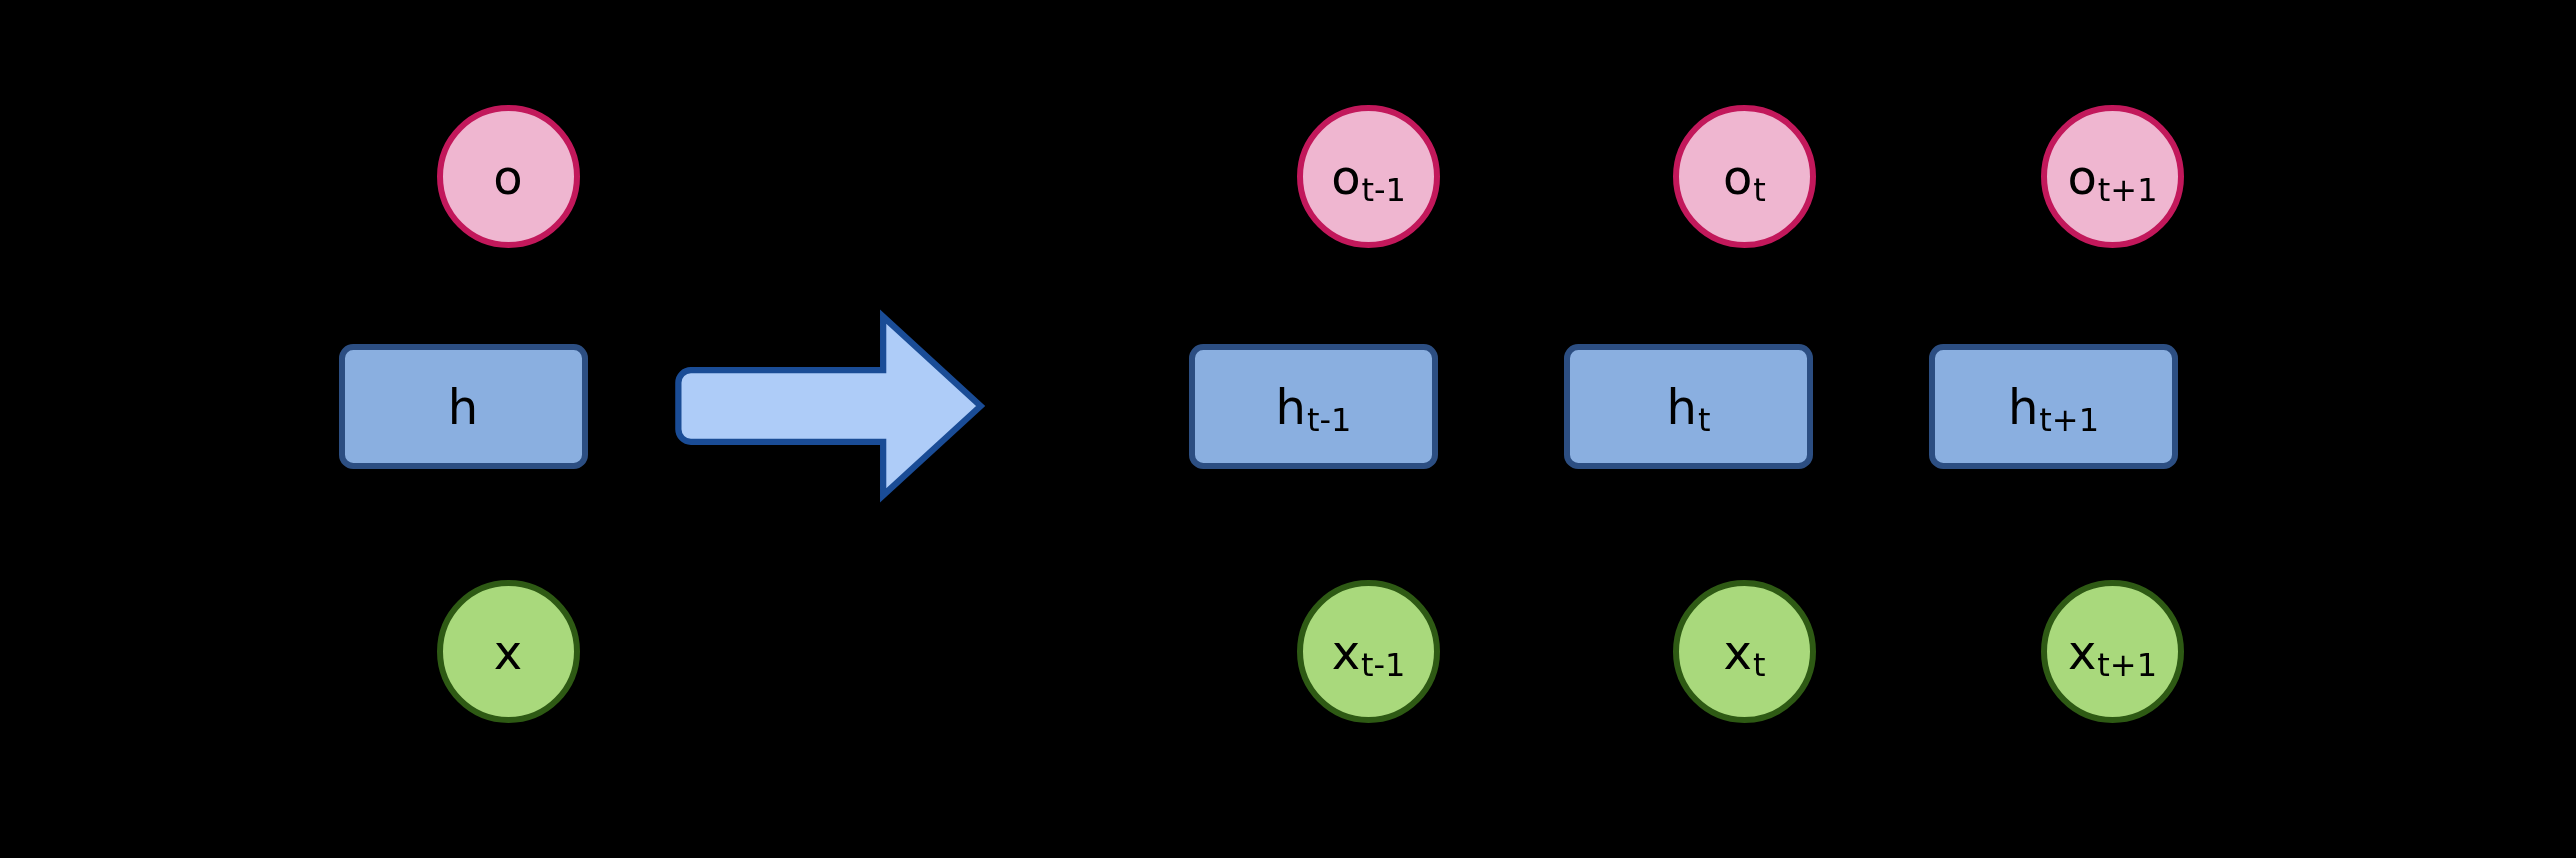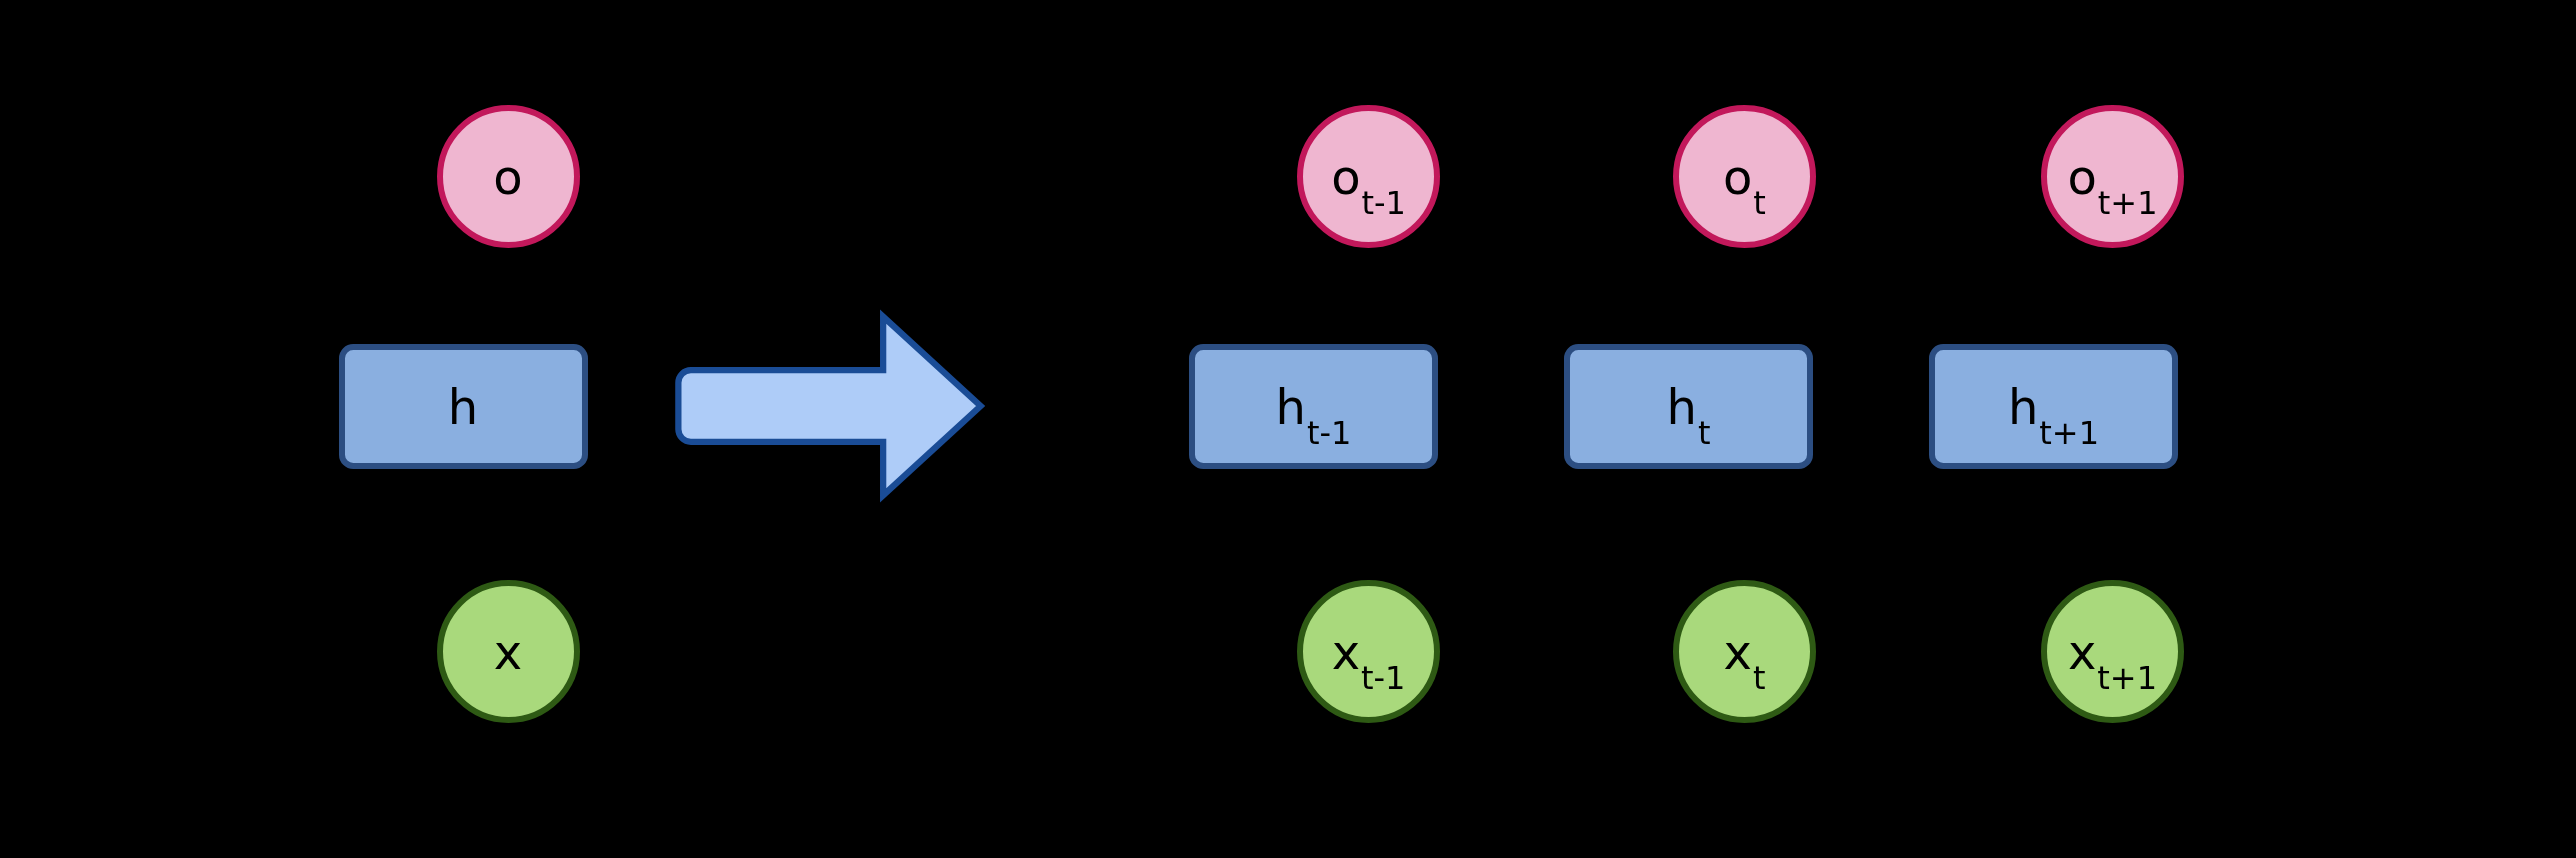--- a/index.html
+++ b/index.html
@@ -72,21 +72,21 @@
     display: inline-flex;
     align-items: baseline;
     font-family: "DejaVu Sans", "Liberation Sans", sans-serif;
   }
   .node-label .base {
     font-size: 48px;
   }
   .node-label .sub {
     font-size: 32px;
     position: relative;
-    top: 20px;
+    top: 7px;
     margin-left: 0.9px;
   }
 
   
   #block-arrow {
     position: absolute;
     left: 673px;
     top: 311px;
     width: 313px;
     height: 190px;

